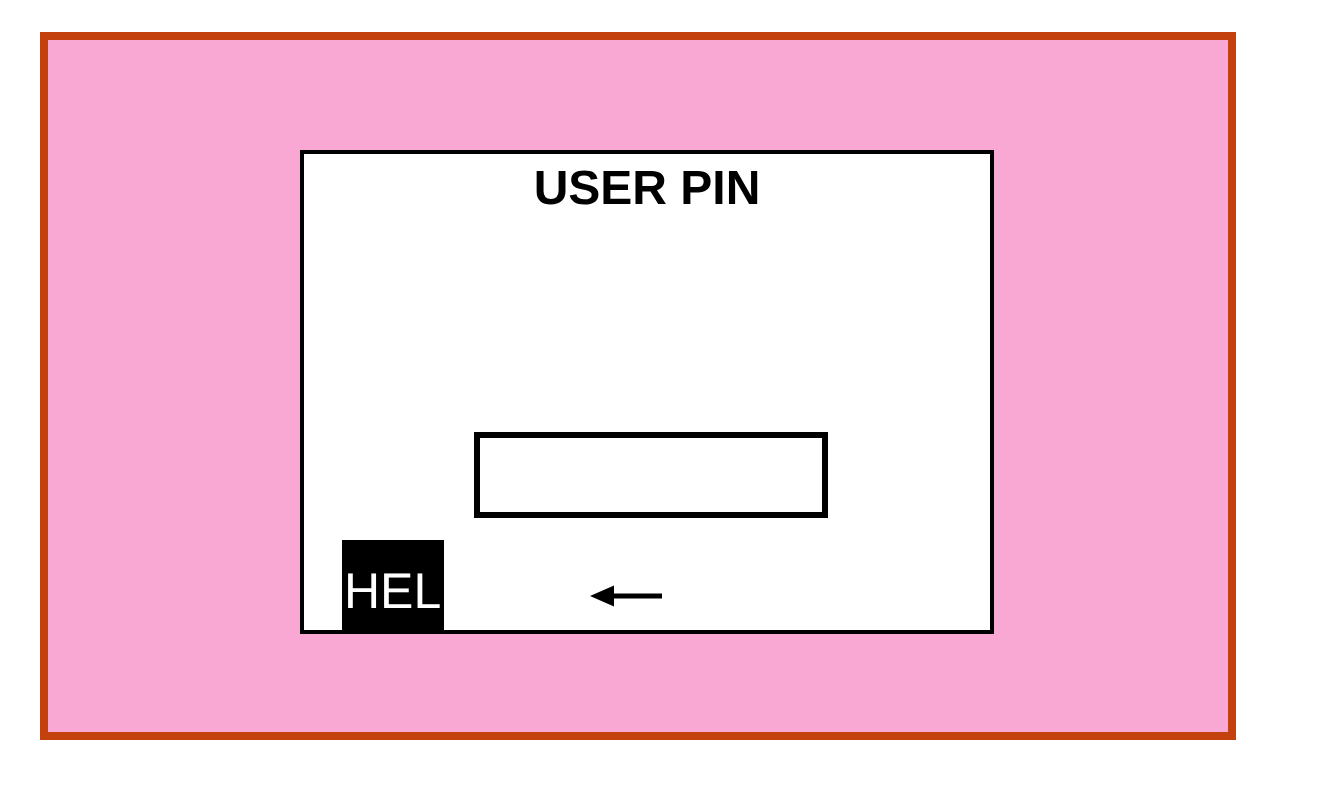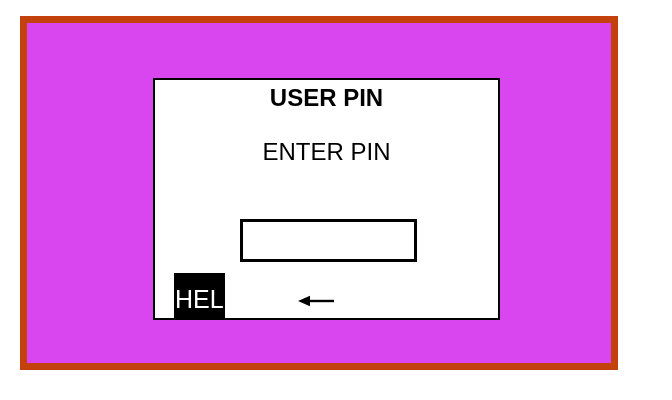--- a/index.html
+++ b/index.html
@@ -12,22 +12,22 @@
   .canvas {
     position: relative;
     width: 672px; height: 400px;
     background: #ffffff;
   }
   
   .device-frame {
     position: absolute;
     left: 20px; top: 16px;
     width: 598px; height: 354px;
-    border: 7px solid #c2410c;
-    background: #d946ef;
+    border: 4px solid #c2410c;
+    background: #f9a8d4;
     padding-left: 44px;
   }
   
   .screen {
     position: absolute;
     left: 126px; top: 55px;   
     width: 347px; height: 242px;
     border: 2px solid #000000;
     background: #ffffff;
   }
@@ -95,21 +95,20 @@
 </style>
 </head>
 <body>
 
 <div class="canvas">
   <div class="device-frame">
     <div class="screen">
 
       <div class="screen-title">USER PIN</div>
 
-      <div class="pin-prompt">ENTER PIN</div>
 
       <div class="pin-input"></div>
 
       <button class="softkey softkey-help">HELP</button>
 
       <div class="back-arrow">
         <svg viewBox="0 0 38 14" xmlns="http://www.w3.org/2000/svg">
           <line x1="36" y1="7" x2="8" y2="7" stroke="#000000" stroke-width="2.4"></line>
           <polygon points="0,7 12,1.8 12,12.2" fill="#000000"></polygon>
         </svg>

